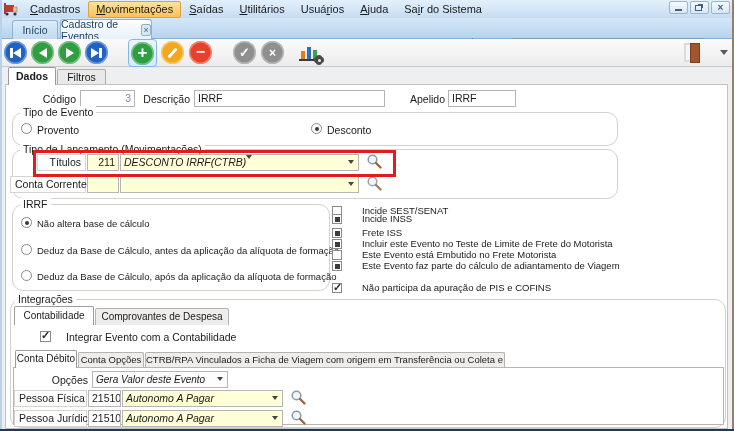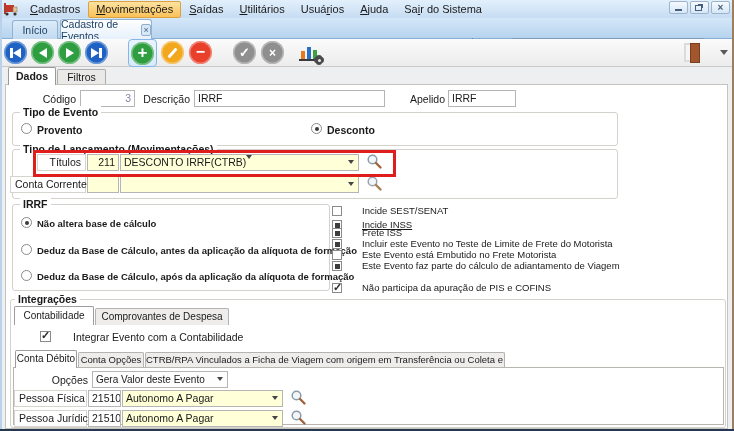--- a/index.html
+++ b/index.html
@@ -88,24 +88,24 @@
   
   .panel { position:absolute; left:5px; top:84px; width:723px; height:345px; background:#fff; border:1px solid #c6c2be; }
 
   .lbl { position:absolute; font-size:10.5px; text-align:right; white-space:nowrap; }
   .field { position:absolute; height:17px; border:1px solid #b5b5b5; background:#fff; font-size:10.5px;
     line-height:15px; padding:0 3px; white-space:nowrap; overflow:hidden; }
   .num { text-align:right; }
   .yellow { background:#ffffd8; }
   .cell { position:absolute; height:17px; border:1px solid #d7d4d0; background:#fff; font-size:10.5px;
     line-height:15px; padding:0 4px; text-align:right; white-space:nowrap; }
-  .combo { padding-right:13px; }
+  .combo { padding-right:13px;font-style:italic; }
   .combo-arrow { position:absolute; width:0; height:0; border-left:3.5px solid transparent; border-right:3.5px solid transparent;
     border-top:4.5px solid #444; }
-  .group { position:absolute; border:1px solid #d5d1cc; border-radius:3px;font-weight:bold; }
+  .group { position:absolute; border:1px solid #d5d1cc; border-radius:11px; }
   .legend { position:absolute; top:-7px; left:7px; background:#fff; padding:0 3px; font-size:10.5px; white-space:nowrap; }
 
   .radio { position:absolute; width:11px; height:11px; border:1px solid #8a8a8a; border-radius:50%; background:#fff; }
   .radio[data-state="true"]::after { content:""; position:absolute; left:2.5px; top:2.5px; width:4px; height:4px;
     border-radius:50%; background:#3a3a3a; }
   .radio-label { position:absolute; font-size:9.5px; white-space:nowrap; }
 
   .cb { width:10px; height:10px; border:1px solid #8a8a8a; background:#fff; position:relative; flex:none; }
   .cb[data-state="filled"]::after { content:""; position:absolute; left:1.5px; top:1.5px; width:5px; height:5px; background:#3d3d3d; }
   .cb[data-state="checked"]::after { content:"\2713"; position:absolute; left:0; top:-3px; font-size:11px; font-weight:bold; color:#2e2e2e; }
@@ -278,21 +278,21 @@
     <span class="radio-label" style="left: 24px; top: 40px;">Deduz da Base de Cálculo, antes da aplicação da alíquota de formação</span>
     <span class="radio" data-state="false" style="left: 8px; top: 65px;"></span>
     <span class="radio-label" style="left: 24px; top: 66px;">Deduz da Base de Cálculo, após da aplicação da alíquota de formação</span>
   </div>
 
 <div id="flags">
     <div class="flag-row" style="top: 0px;">
       <span class="cb" data-state="unchecked"></span>
       <span class="flag-label">Incide SEST/SENAT</span>
     </div>
-    <div class="flag-row" style="top: 14px; text-decoration: underline;">
+    <div class="flag-row" style="top: 8px;">
       <span class="cb" data-state="filled"></span>
       <span class="flag-label">Incide INSS</span>
     </div>
     <div class="flag-row" style="top: 22px;">
       <span class="cb" data-state="filled"></span>
       <span class="flag-label">Frete ISS</span>
     </div>
     <div class="flag-row" style="top: 33px;">
       <span class="cb" data-state="filled"></span>
       <span class="flag-label">Incluir este Evento no Teste de Limite de Frete do Motorista</span>
@@ -311,21 +311,21 @@
     </div>
   </div>
 
 <div class="group" style="left:10px;top:299px;width:716px;height:129px">
   <span class="legend" style="left:4px">Integrações</span>
 </div>
 <div class="itab active" style="left:14px;top:306px;width:80px;height:19px;line-height:17px">Contabilidade</div>
 <div class="itab passive" style="left:95px;top:308px;width:134px;height:17px;line-height:15px;font-size:10px">Comprovantes de Despesa</div>
 
 <span class="cb" style="position:absolute;left:40px;top:331px;width:11px;height:11px" data-state="checked"></span>
-<span class="lbl" style="left:73px;top:331px;text-align:left">Integrar Evento com a Contabilidade</span>
+<span class="lbl" style="left:66px;top:331px;text-align:left">Integrar Evento com a Contabilidade</span>
 
 <div class="inner-box"></div>
 <div id="inner-tabs">
     <div class="itab active" style="left: 15px; width: 62px; top: 350px; height: 18px; line-height: 16px;">Conta Débito</div>
     <div class="itab passive" style="left: 78px; width: 66px; top: 352px; height: 15px; line-height: 14px;">Conta Opções</div>
     <div class="itab passive" style="left: 145px; width: 360px; top: 352px; height: 15px; line-height: 14px;">CTRB/RPA Vinculados a Ficha de Viagem com origem em Transferência ou Coleta e Entrega</div>
   </div>
 
 <span class="lbl" style="left:30px;top:374px;width:58px">Opções</span>
 <div class="field combo" style="left:92px;top:371px;width:136px;background:#fdfdfd;font-size:10px">

